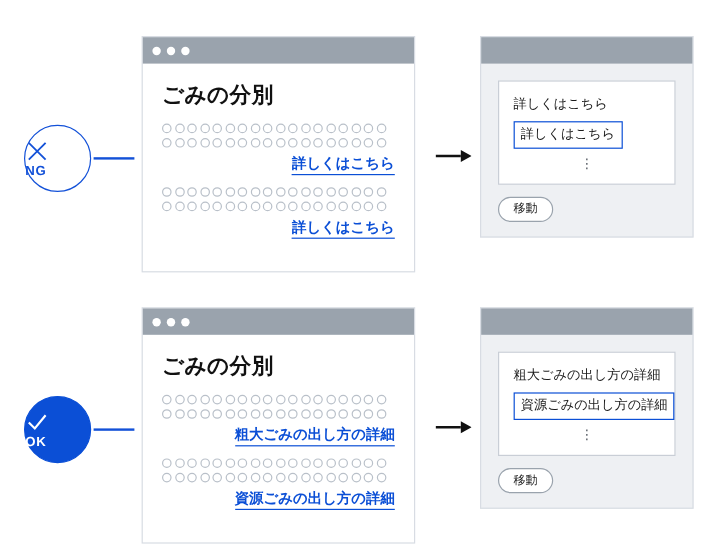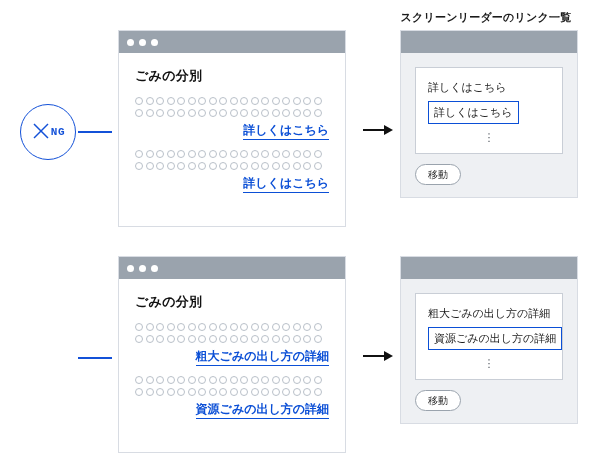--- a/index.html
+++ b/index.html
@@ -37,24 +37,23 @@
   .col-header.reader { left: 396px; top: 10px; width: 180px; }
 
   
   .badge {
     position: absolute;
     width: 56px;
     height: 56px;
     border-radius: 50%;
     box-sizing: border-box;
     display: flex;
-    flex-direction: row;
-    align-items: center;
+    flex-direction: column;
+    align-items: flex-start;
     justify-content: center;
-    font-family: Liberation Mono, monospace;
   }
   .badge.ng {
     left: 20px;
     top: 104px;
     border: 1.5px solid #1351d8;
     background: #ffffff;
     color: #1351d8;
   }
   .badge.ok {
     left: 20px;
@@ -102,21 +101,21 @@
   .window .titlebar .dot {
     width: 7px;
     height: 7px;
     border-radius: 50%;
     background: #ffffff;
   }
   .window .body {
     padding: 14px 16px 10px 16px;
   }
   .window .page-title {
-    font-size: 13px;
+    font-size: 18px;
     font-weight: bold;
     color: #111111;
     margin: 0 0 12px 0;
     letter-spacing: 0.02em;
   }
 
   
   .dummy-block { margin-bottom: 6px; }
   .dummy-row {
     display: flex;
@@ -222,21 +221,20 @@
     width: 600px;
     height: 1px;
     background: #ffffff;
   }
 </style>
 </head>
 <body>
 
 <div class="stage">
 
-  <div class="col-header reader">スクリーンリーダーのリンク一覧</div>
 
   <div class="badge ng">
     <span class="mark">
       <svg width="20" height="20" viewBox="0 0 20 20" aria-hidden="true">
         <line x1="3" y1="3" x2="17" y2="17" stroke="#1351d8" stroke-width="1.5"></line>
         <line x1="17" y1="3" x2="3" y2="17" stroke="#1351d8" stroke-width="1.5"></line>
       </svg>
     </span>
     <span class="badge-label">NG</span>
   </div>
@@ -365,20 +363,28 @@
           </div>
       </div>
       <div class="rp-footer">
         <span class="rp-button">移動</span>
       </div>
     </div>
   </div>
 
   <div class="divider"></div>
 
+  <div class="badge ok">
+    <span class="mark">
+      <svg width="20" height="20" viewBox="0 0 20 20" aria-hidden="true">
+        <polyline points="3,10 8,15 17,4" fill="none" stroke="#ffffff" stroke-width="1.8"></polyline>
+      </svg>
+    </span>
+    <span class="badge-label">OK</span>
+  </div>
   <div class="badge-connector ok"></div>
 
   <div class="window" style="left:118px; top:256px; width:228px; height:197px;">
     <div class="titlebar">
       <span class="dot"></span>
       <span class="dot"></span>
       <span class="dot"></span>
     </div>
     <div class="body">
       <div class="page-title">ごみの分別</div>

